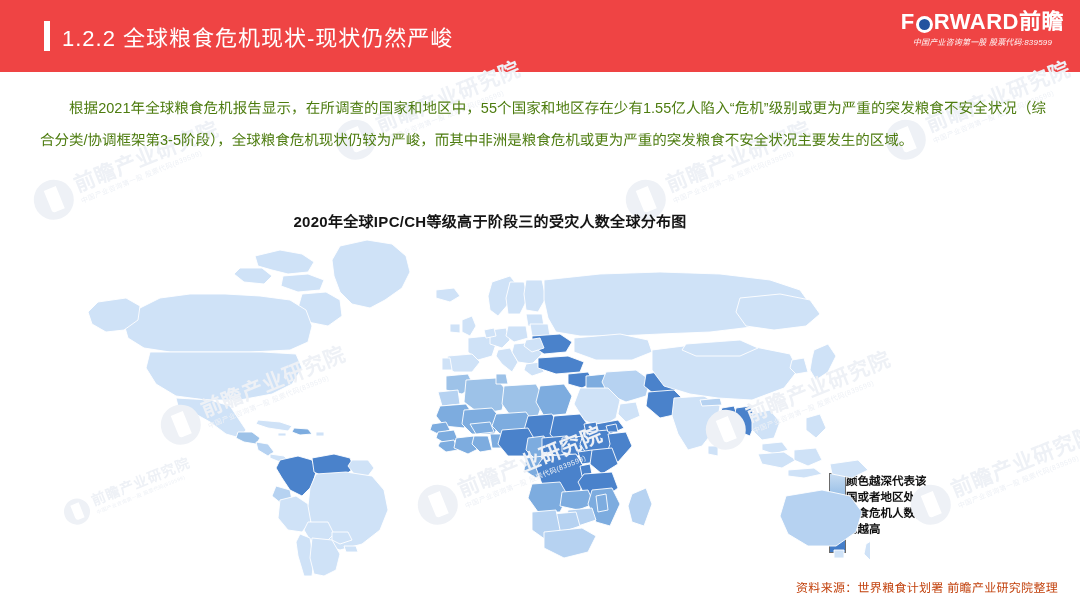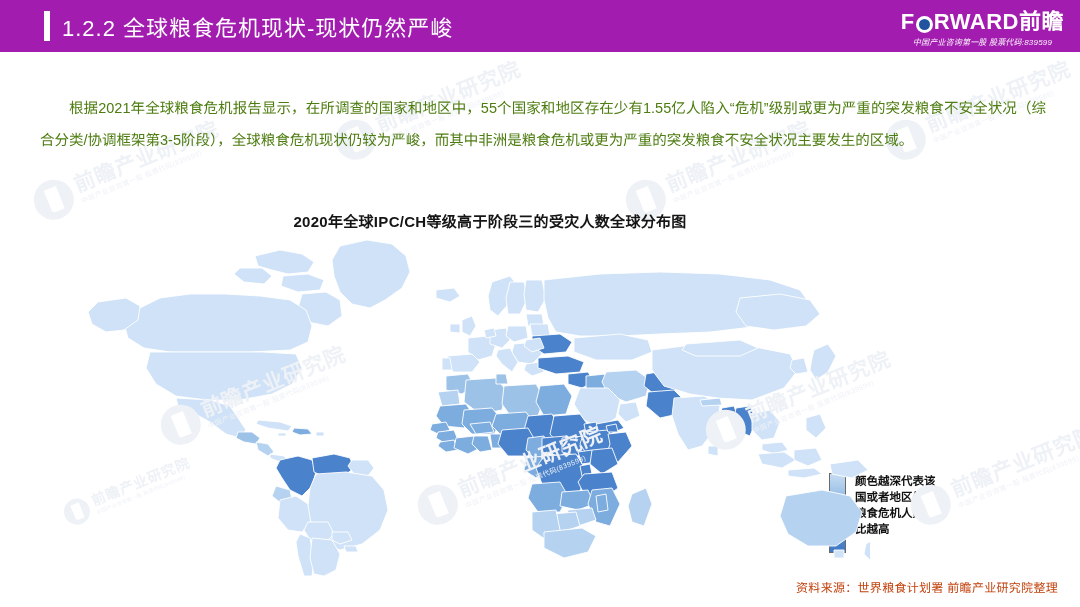--- a/index.html
+++ b/index.html
@@ -7,22 +7,22 @@
   body{
     width:1080px;height:607px;
     background:#ffffff;
     font-family:"Liberation Sans","DejaVu Sans",sans-serif;
     overflow:hidden;position:relative;
   }
   .slide{position:relative;width:1080px;height:607px;background:#fff;overflow:hidden;}
 
   
   .header{
-    position:absolute;left:0;top:0;width:1080px;height:52px;
-    background:#a21caf;display:flex;align-items:center;
+    position:absolute;left:0;top:0;width:1080px;height:72px;
+    background:#ef4444;display:flex;align-items:center;
   }
   .title-accent{
     width:6px;height:30px;background:#ffffff;margin-left:44px;flex:0 0 auto;
   }
   .header-title{
     color:#ffffff;font-size:22px;letter-spacing:1px;margin-left:12px;
     white-space:nowrap;font-weight:400;
   }
   .brand{
     position:absolute;right:16px;top:9px;text-align:center;color:#fff;
@@ -68,21 +68,21 @@
   
   .legend{
     position:absolute;left:829px;top:473px;display:flex;align-items:flex-start;
   }
   .legend-bar{
     width:17px;height:80px;flex:0 0 auto;
     background:linear-gradient(180deg,#c7dcf2 0%,#9dc2e8 25%,#74a6dd 55%,#4d85cd 80%,#3f79c6 100%);
     border:1px solid #6b6b6b;box-sizing:border-box;
   }
   .legend-text{
-    margin-left:9px;font-size:11.5px;line-height:16px;color:#111;
+    font-size:11.5px;line-height:16px;color:#111;
     width:92px;font-weight:700;
   }
 
   
   .source{
     position:absolute;right:22px;bottom:12px;font-size:12px;color:#c2410c;
     letter-spacing:.3px;white-space:nowrap;
   }
 
   

